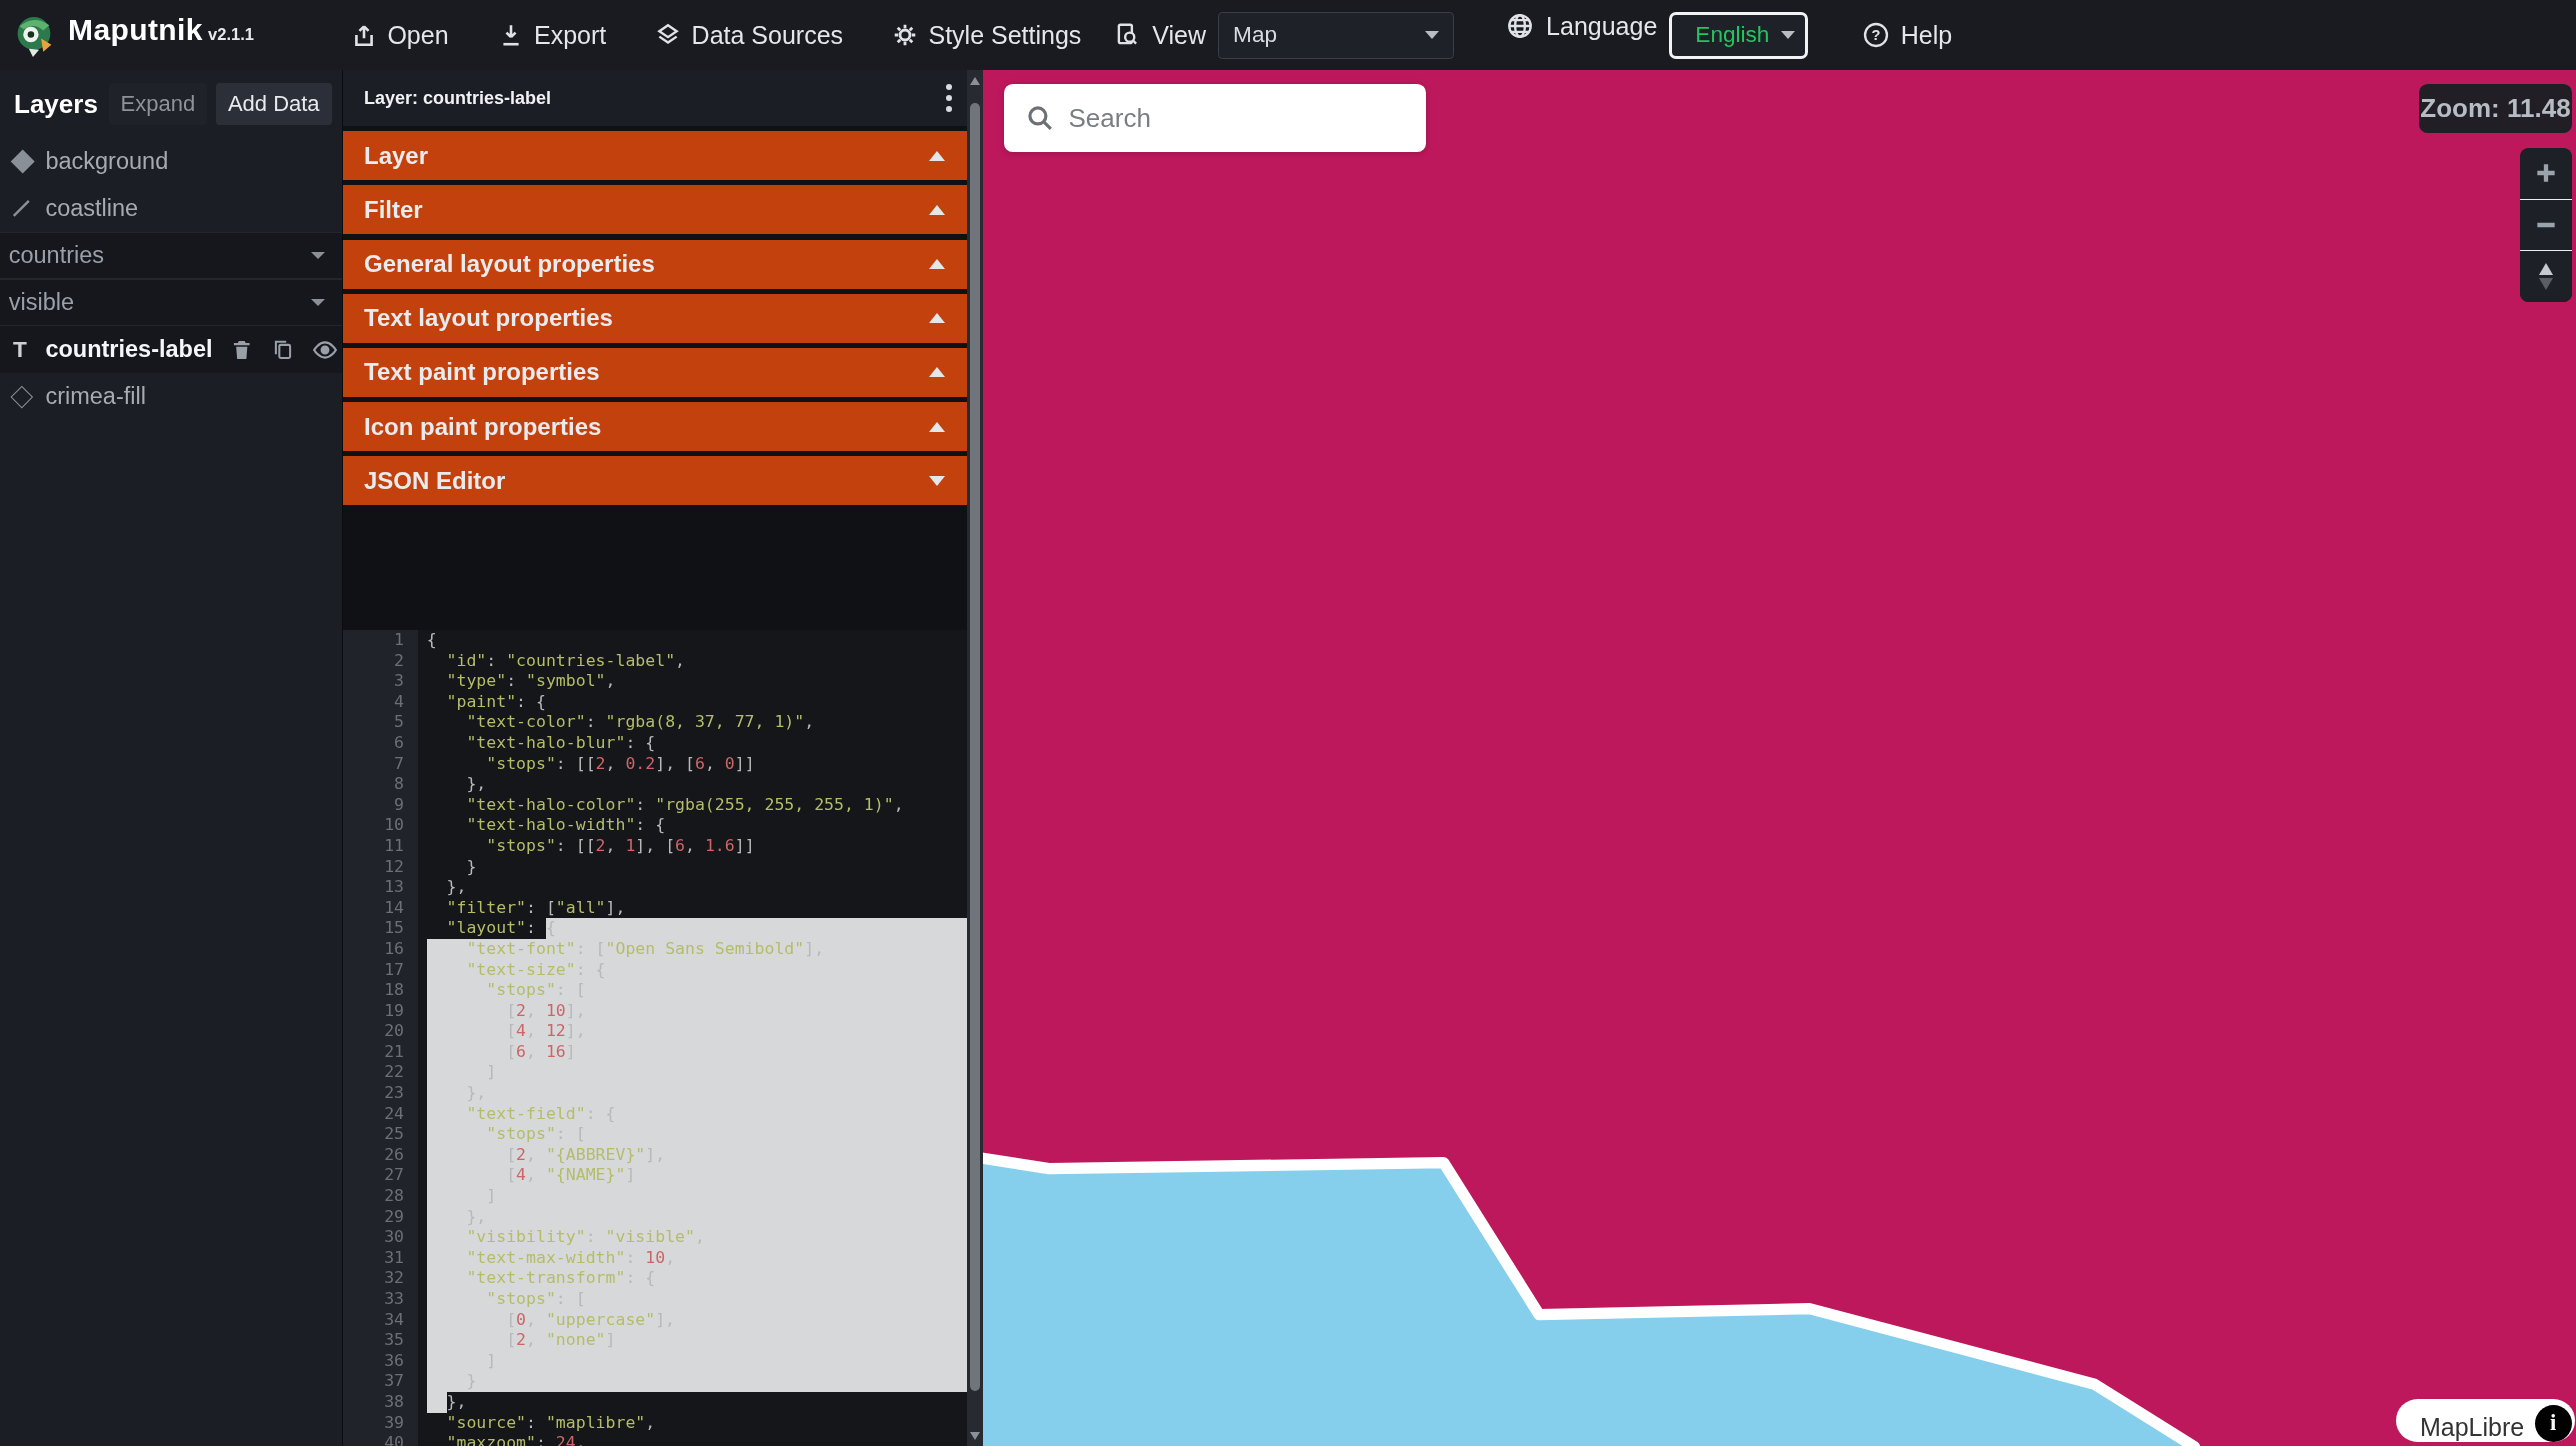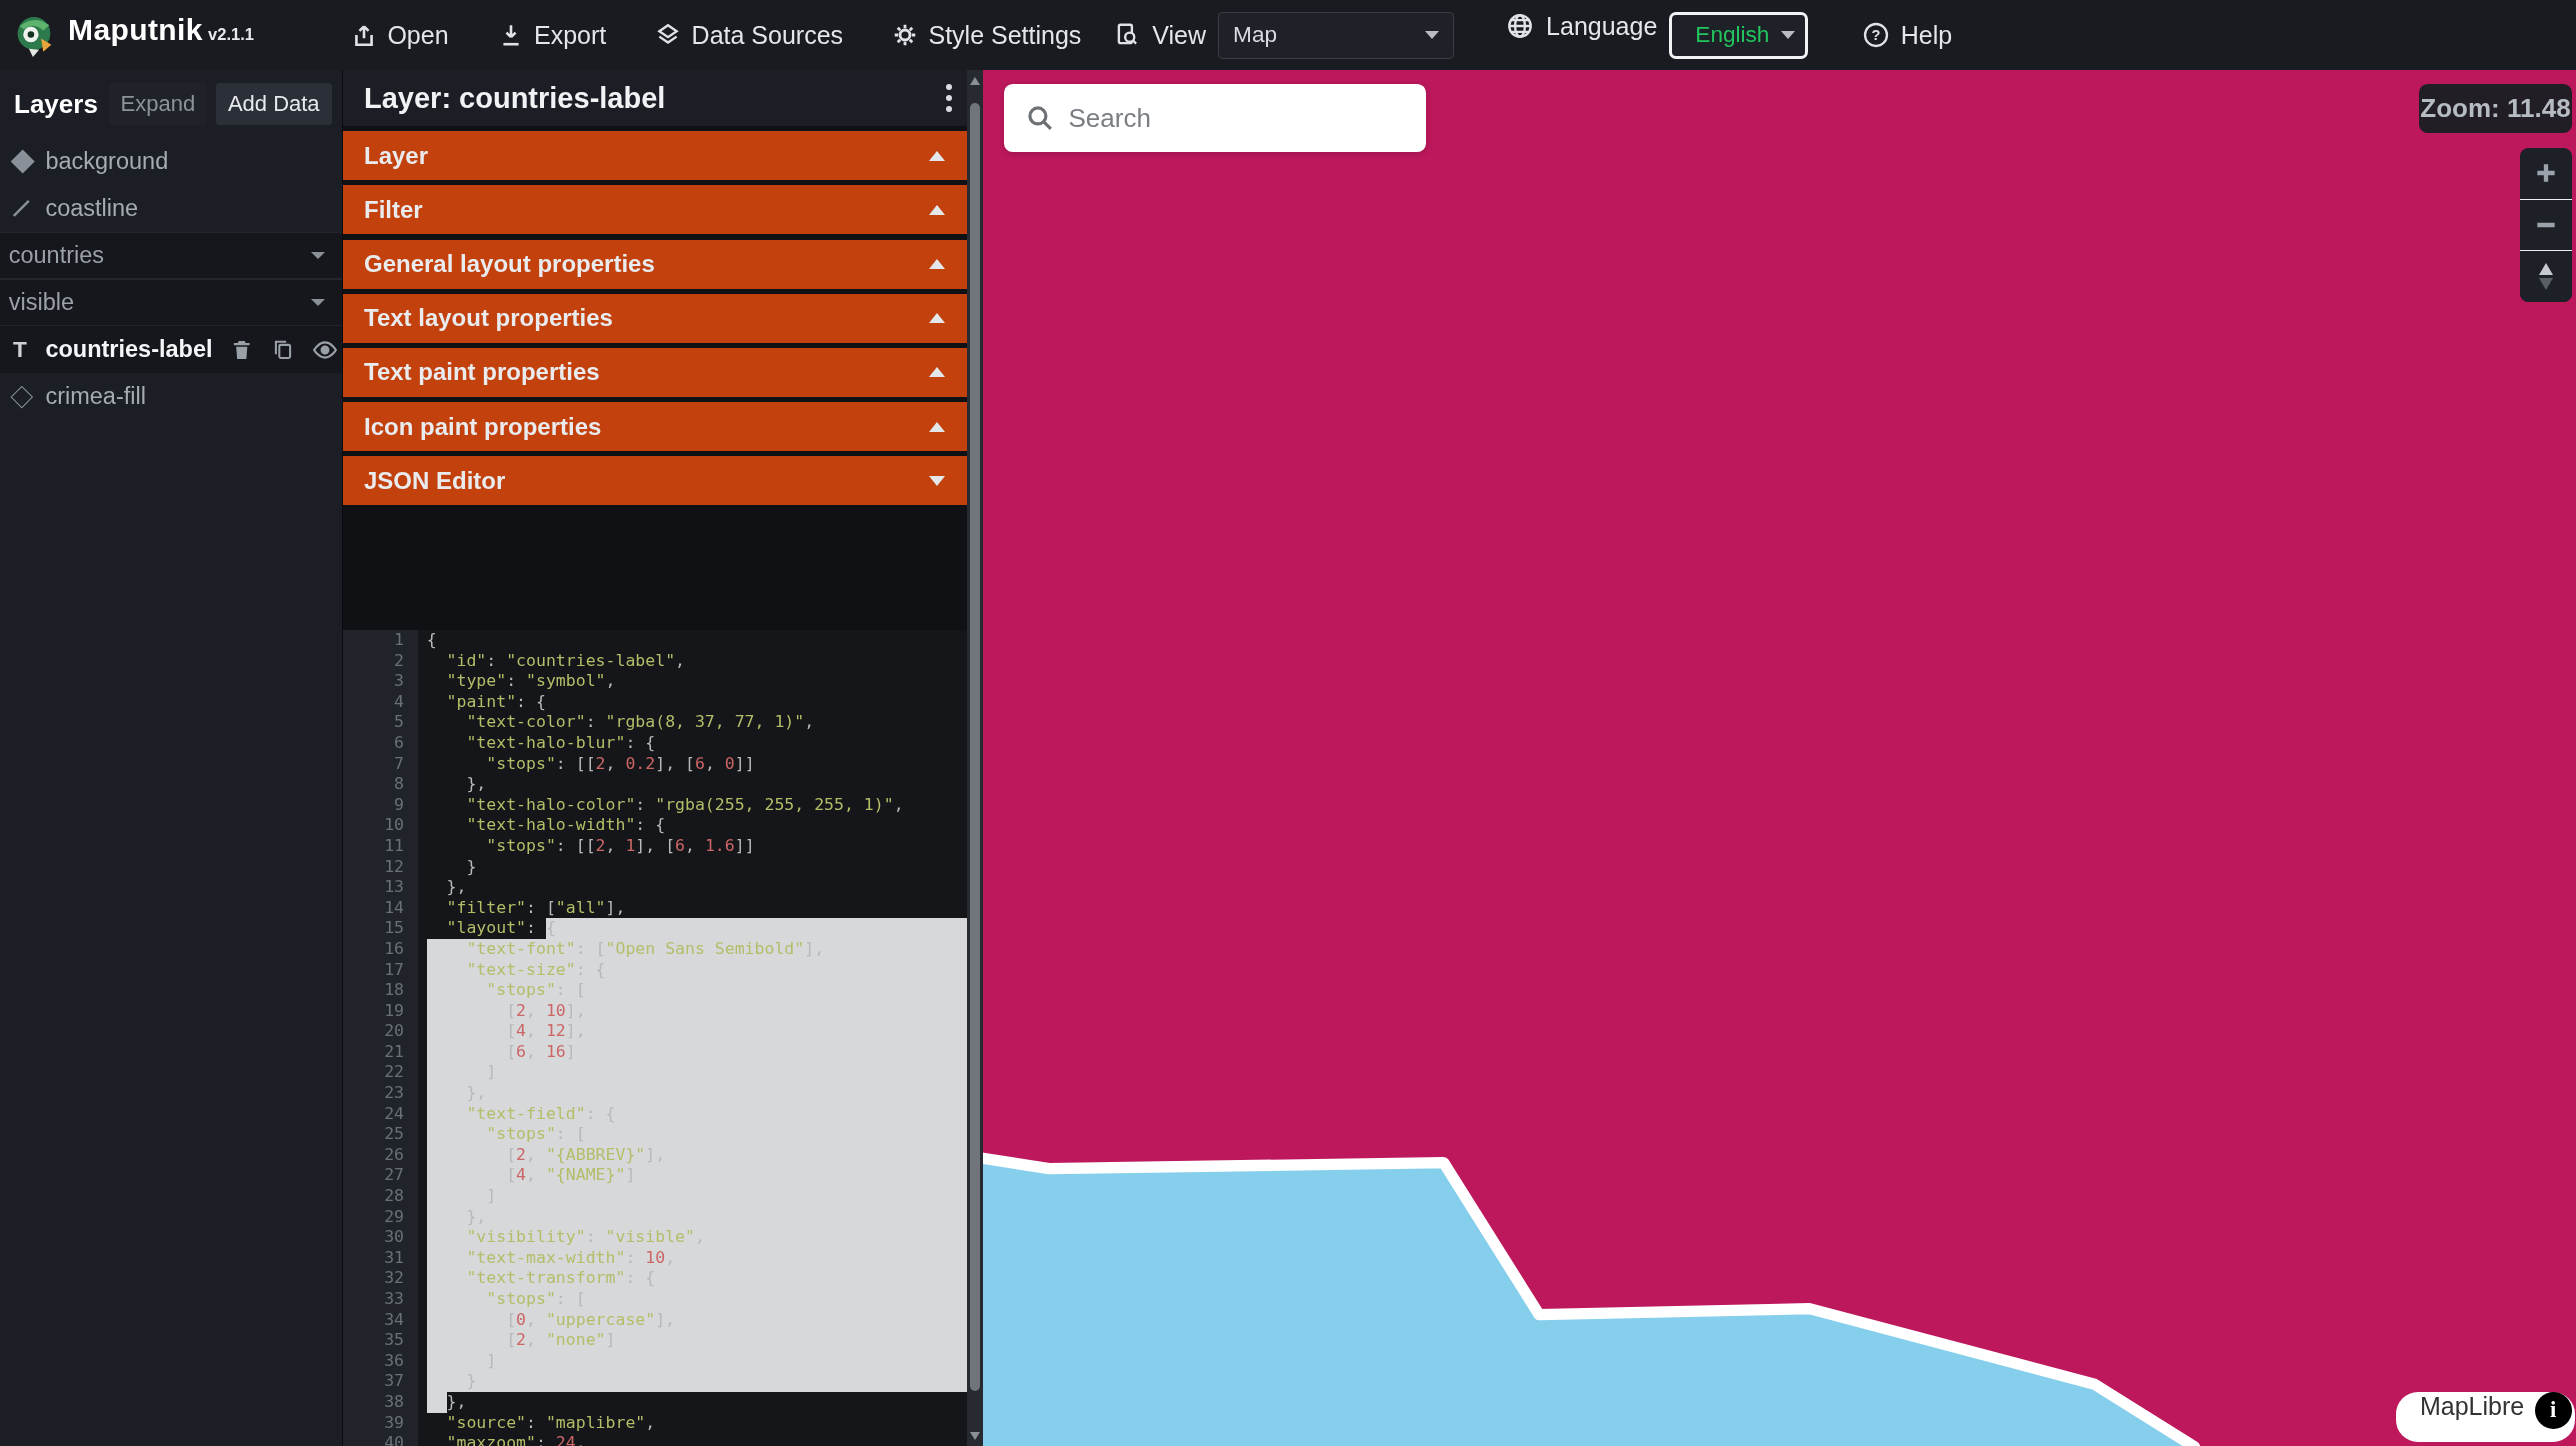--- a/index.html
+++ b/index.html
@@ -52,21 +52,21 @@
   .act { display:flex; align-items:center; margin-left:17.4px; cursor:pointer; }
   .di-fill { width:17.4px; height:17.4px; background:#8a9097; transform:rotate(45deg); margin-left:3.5px; }
   .di-out  { width:15.6px; height:15.6px; border:1.7px solid #8a9097; transform:rotate(45deg); margin-left:3.5px; }
   .t-glyph { color:#ccd0d6; font-size:22.6px; font-weight:bold; margin-left:2.6px; }
 
   
   .panel { position:absolute; left:342px; top:70px; width:641px; height:1377px;
            background:#0f1115; z-index:20; border-left:1.7px solid #0b0c0f; }
   .panel-title-row { height:56px; background:#1b1e24; display:flex; align-items:center;
                      padding:0 0 0 21px; width:625px; }
-  .panel-title { color:#f0f2f4; font-size:29px; font-weight:bold; flex:1; white-space:nowrap; }
+  .panel-title { color:#f0f2f4; font-size:18px; font-weight:bold; flex:1; white-space:nowrap; }
   .kebab { width:38px; display:flex; flex-direction:column; align-items:center; gap:5.2px;
            cursor:pointer; padding:3.5px 0; }
   .kebab i { width:6px; height:6px; border-radius:50%; background:#d9dce0; }
   .sections { width:625px; }
   .section-h { height:49px; margin-top:5.2px; background:#c2410c; display:flex; align-items:center;
                padding:0 22.6px 0 21px; cursor:pointer; }
   .section-h .s-lab { color:#e9ebee; font-size:24px; font-weight:bold; flex:1; }
   .tri-up { width:0; height:0; border-left:8.7px solid transparent; border-right:8.7px solid transparent;
             border-bottom:10.4px solid #e4e7ea; }
   .tri-down { width:0; height:0; border-left:8.7px solid transparent; border-right:8.7px solid transparent;
@@ -109,22 +109,22 @@
                   background:#1d2026; border-radius:8.7px; overflow:hidden;
                   display:flex; flex-direction:column; }
   .mc-btn { flex:1; display:flex; align-items:center; justify-content:center;
             background:#1d2026; border:none; cursor:pointer; }
   .mc-btn + .mc-btn { border-top:1.7px solid #eceff1; }
   .bearing { display:flex; flex-direction:column; align-items:center; gap:2.6px; }
   .bearing .n { width:0; height:0; border-left:7.8px solid transparent; border-right:7.8px solid transparent;
                 border-bottom:12px solid #c6cad0; }
   .bearing .s { width:0; height:0; border-left:7.8px solid transparent; border-right:7.8px solid transparent;
                 border-top:12px solid #595e66; }
-  .attribution { position:absolute; right:0.9px; bottom:5.2px; height:50px; background:#ffffff;
-                 border-radius:22px; display:flex; align-items:flex-start; padding:0 3.5px 0 24px; gap:10.4px; }
+  .attribution { position:absolute; right:0.9px; bottom:5.2px; height:43px; background:#ffffff;
+                 border-radius:22px; display:flex; align-items:flex-end; padding:0 3.5px 0 24px; gap:10.4px; }
   .attribution .att-text { color:#333333; font-size:25px; }
   .info-circle { width:37px; height:37px; border-radius:50%; background:#000;
                  color:#fff; display:flex; align-items:center; justify-content:center;
                  font-size:22.6px; font-weight:bold; font-family:"Liberation Serif", serif; }
 </style>
 </head>
 <body>
 
 <div class="app">
 

